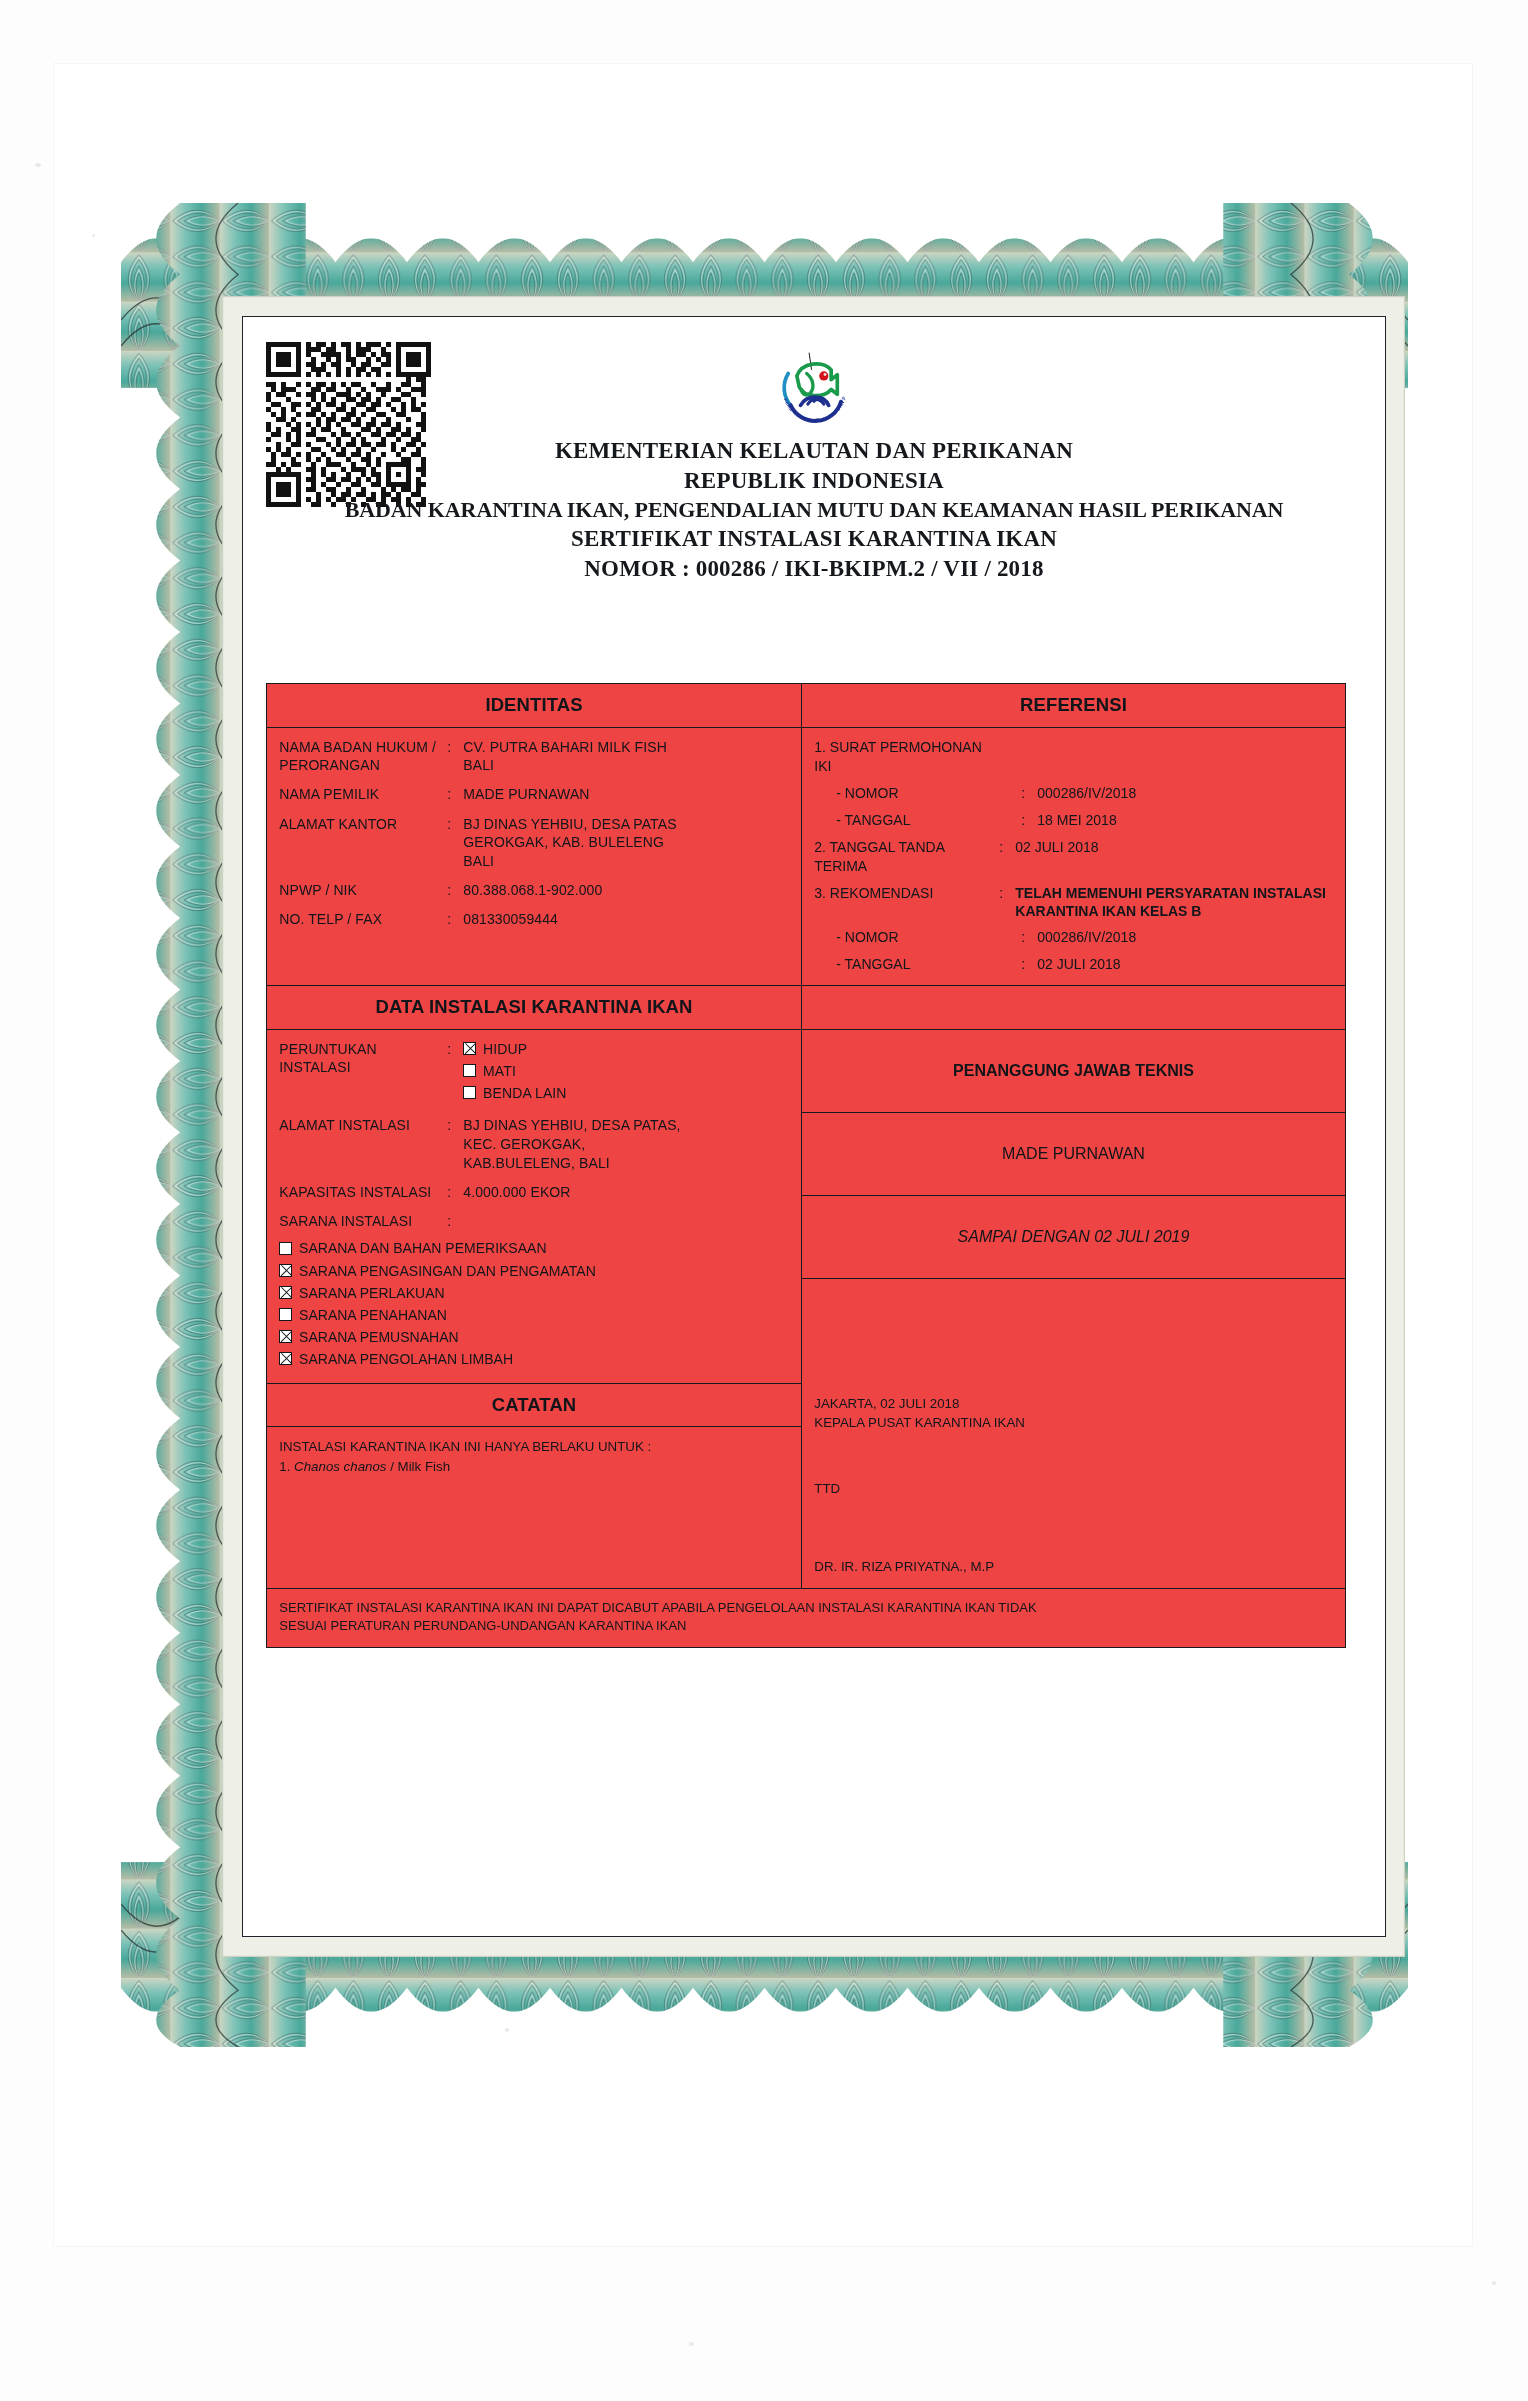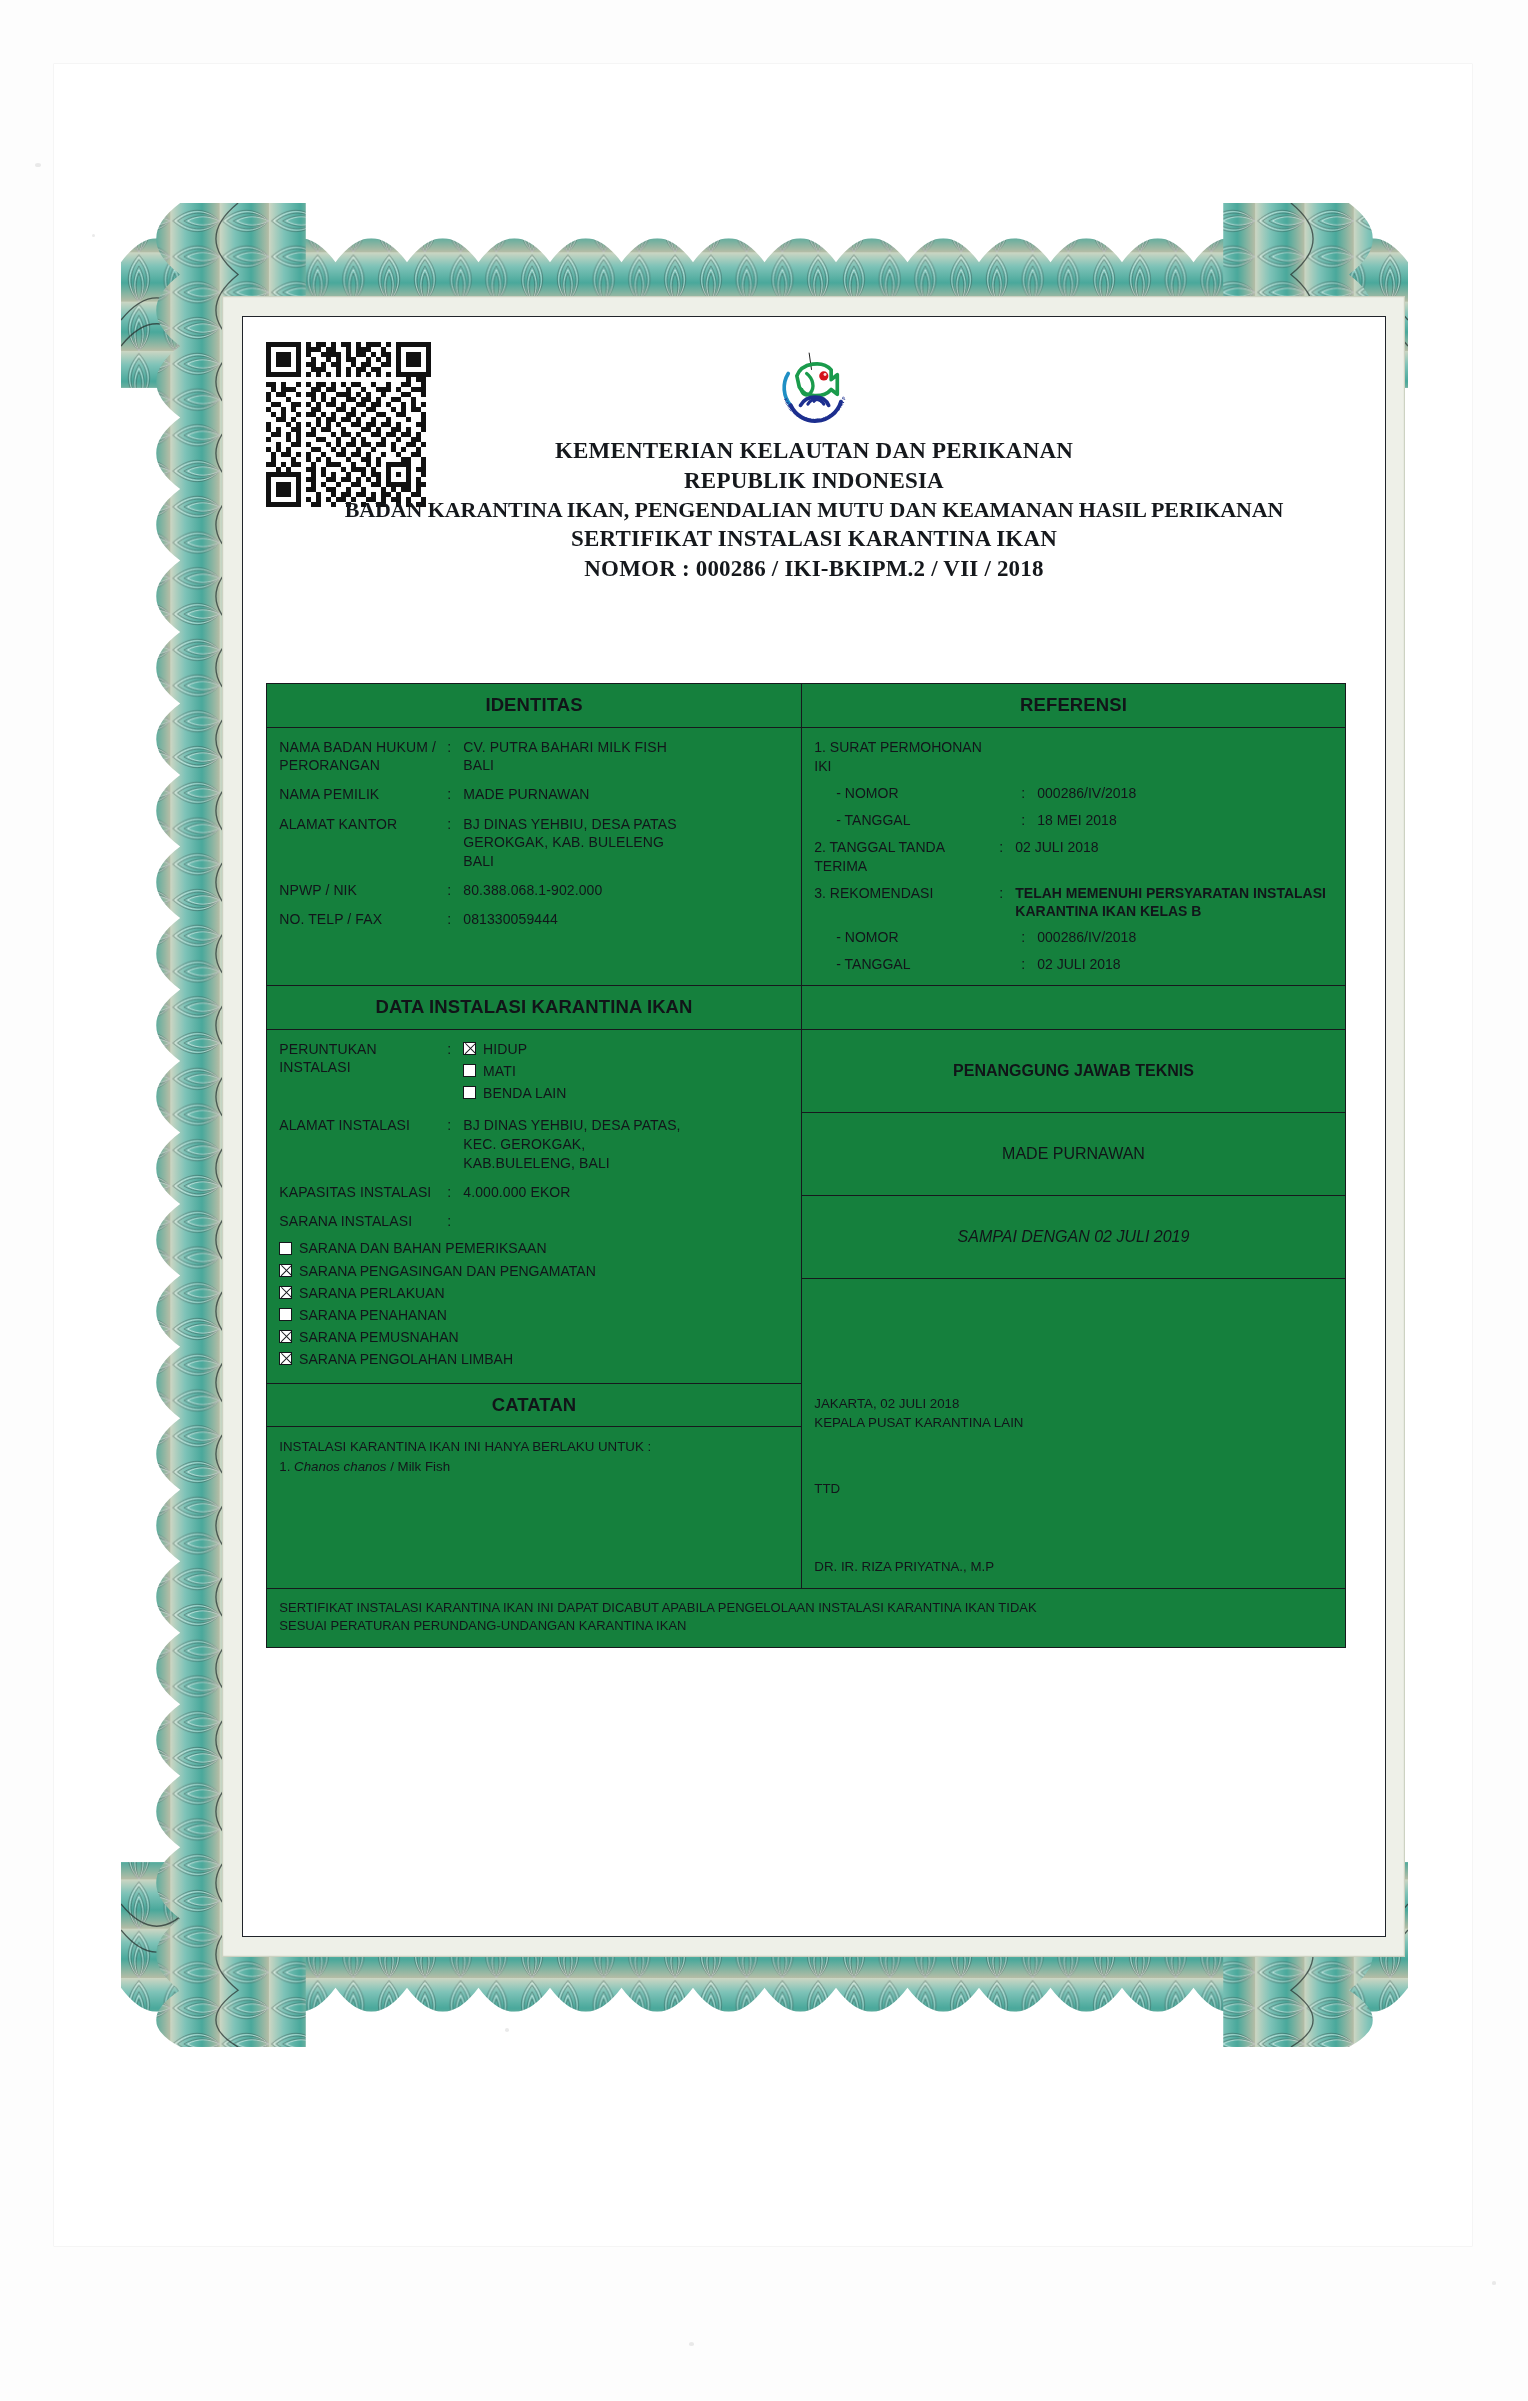--- a/index.html
+++ b/index.html
@@ -68,21 +68,21 @@
   .ttl-2{font-size:23px;}
   .ttl-3{font-size:22px;letter-spacing:-0.1px;}
   .ttl-4{font-size:23px;}
   .ttl-5{font-size:23px;}
 
   
   #cert-table{
     position:absolute;left:266px;top:683px;width:1080px;
     border:1.8px solid #16191d;
     box-sizing:border-box;
-    background:#15803d;
+    background:#ef4444;
   }
   .trow{display:flex;}
   .tcol-l{width:535px;box-sizing:border-box;border-right:1.8px solid #16191d;}
   .tcol-r{flex:1;box-sizing:border-box;}
 
   .band{
     text-align:center;font-weight:bold;font-size:18.5px;color:#111418;
     padding:10px 0 10.5px 0;letter-spacing:0.1px;
   }
   .hr-b{border-bottom:1.8px solid #16191d;}
@@ -827,21 +827,21 @@
           <div>
             <span>1.</span>
             <span class="it">Chanos chanos</span>
             <span>/ Milk Fish</span>
           </div>
         </div>
       </div>
 
       <div class="tcol-r cellpad sig" style="border-bottom:1.8px solid #16191d;">
         <div>JAKARTA, 02 JULI 2018</div>
-        <div>KEPALA PUSAT KARANTINA LAIN</div>
+        <div>KEPALA PUSAT KARANTINA IKAN</div>
         <div class="sp1"></div>
         <div>TTD</div>
         <div class="sp2"></div>
         <div>DR. IR. RIZA PRIYATNA., M.P</div>
       </div>
     </div>
 
     <div class="footer-strip">
       <div>SERTIFIKAT INSTALASI KARANTINA IKAN INI DAPAT DICABUT APABILA PENGELOLAAN INSTALASI KARANTINA IKAN TIDAK</div>
       <div>SESUAI PERATURAN PERUNDANG-UNDANGAN KARANTINA IKAN</div>

